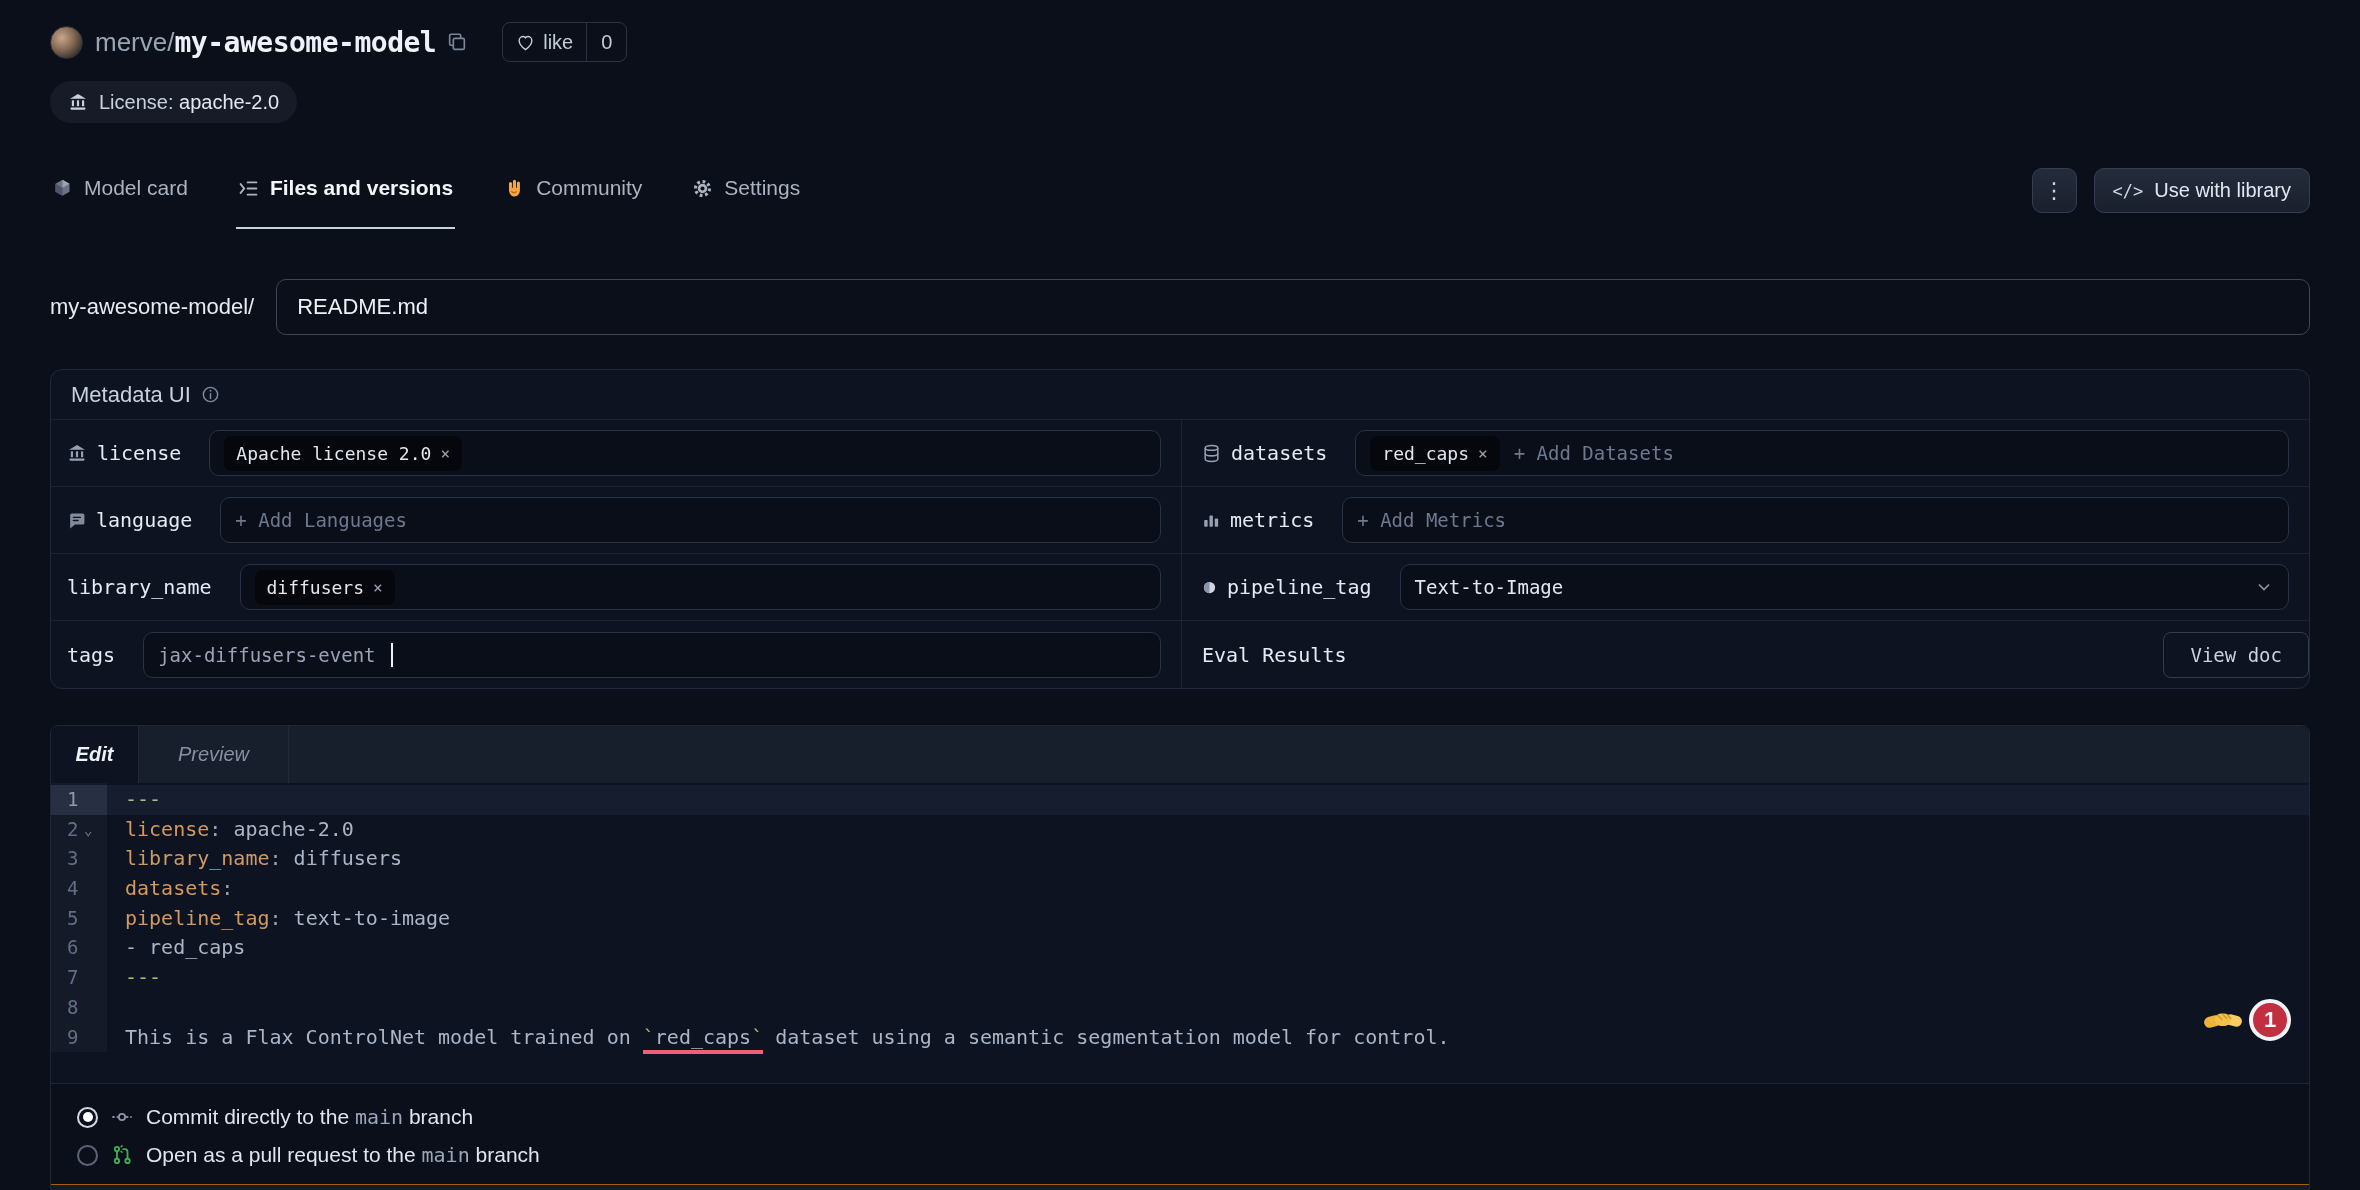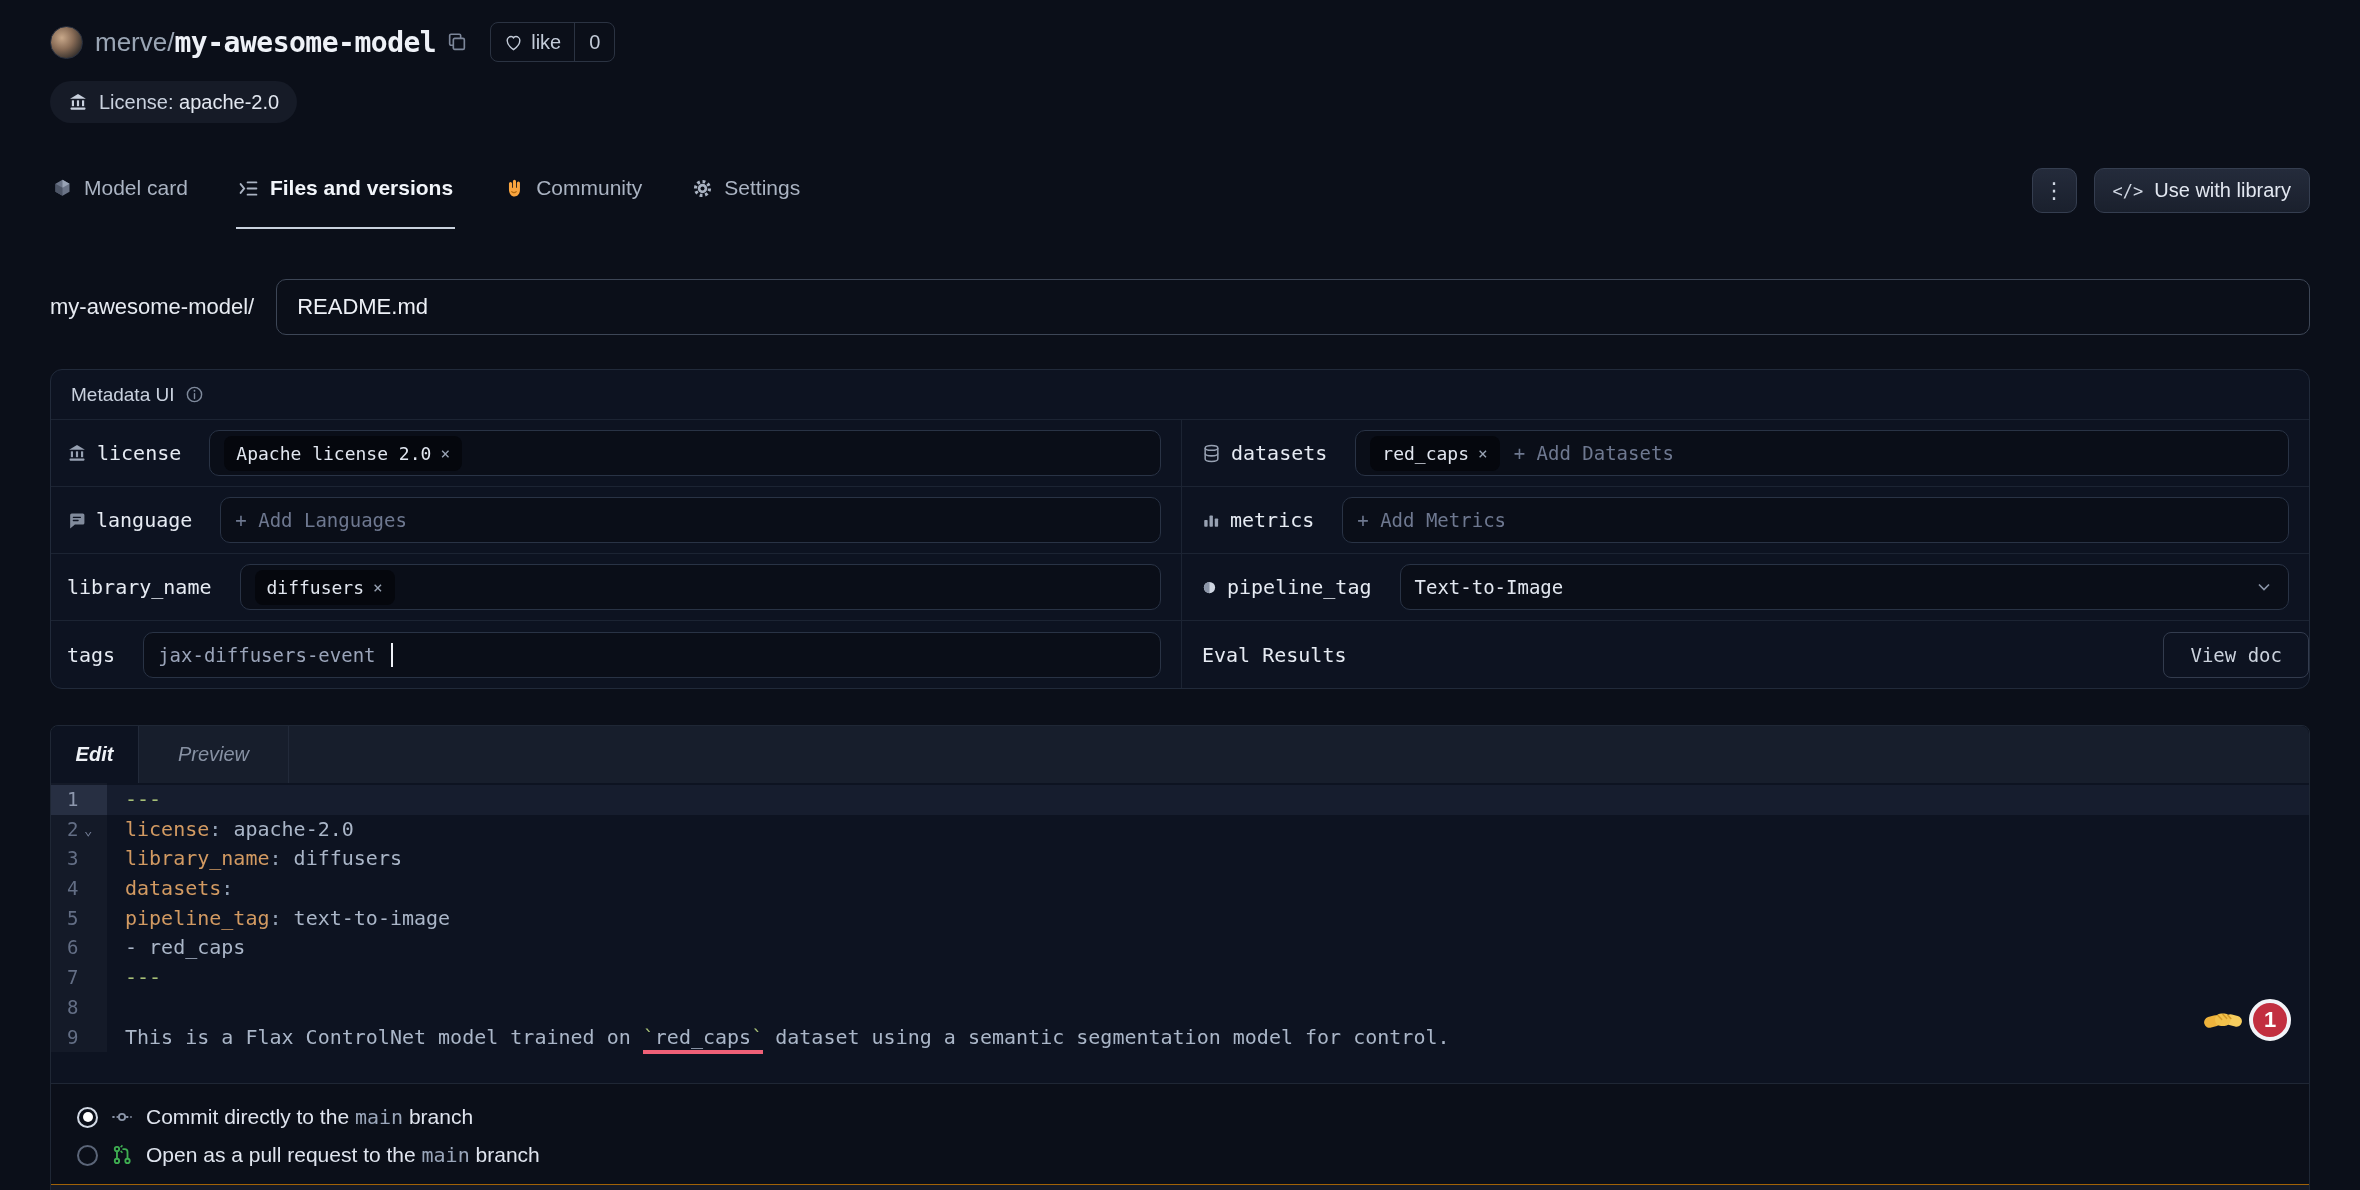--- a/index.html
+++ b/index.html
@@ -13,21 +13,21 @@
   
   .hdr { padding:20px 50px 0 50px; }
   .hdr-row1 { display:flex; align-items:center; height:44px; }
   .avatar { width:33px; height:33px; border-radius:50%;
     background:radial-gradient(circle at 35% 35%, #c8a88a 0%, #8a6d57 40%, #3c3530 75%, #1c1a18 100%);
     border:1px solid #2a3140; flex:none; }
   .owner { margin-left:12px; font-size:26px; color:#9aa5b4; }
   .slash { color:#9aa5b4; font-size:26px; }
   .model-name { font-family:"DejaVu Sans Mono", monospace; font-weight:bold; font-size:28px; color:#eef1f7; letter-spacing:-0.5px; }
   .copy-btn { margin-left:10px; color:#7c8699; cursor:pointer; display:flex; align-items:center; }
-  .like-box { margin-left:22px; display:flex; align-items:stretch; border:1px solid #2b3342; border-radius:8px; height:40px; overflow:hidden; }
+  .like-box { margin-left:34px; display:flex; align-items:stretch; border:1px solid #2b3342; border-radius:8px; height:40px; overflow:hidden; }
   .like-left { display:flex; align-items:center; gap:8px; padding:0 13px; color:#c3cbd8; font-size:20px; cursor:pointer; }
   .like-count { display:flex; align-items:center; padding:0 14px; border-left:1px solid #2b3342; color:#c3cbd8; font-size:20px; cursor:pointer; }
   .badge-row { margin-top:17px; }
   .license-pill { display:inline-flex; align-items:center; gap:11px; height:42px; padding:0 18px;
     background:#161b27; border-radius:21px; color:#c9d1de; font-size:20px; cursor:pointer; }
   .license-pill b { color:#e2e7f0; font-weight:normal; }
 
   
   .tabbar { margin-top:44px; padding:0 50px; display:flex; align-items:flex-end; justify-content:space-between; height:62px; }
   .tabs { display:flex; gap:46px; height:100%; }
@@ -42,21 +42,21 @@
   .code-glyph { font-family:"DejaVu Sans Mono", monospace; font-size:17px; color:#cfd6e2; }
 
   
   .file-row { margin:50px 50px 0 50px; display:flex; align-items:center; }
   .path-prefix { font-size:22px; color:#e6eaf1; margin-right:22px; white-space:nowrap; }
   .file-input { flex:1; height:56px; border:1.5px solid #3d4656; border-radius:10px; background:transparent;
     color:#eef1f7; font-size:22px; padding:0 20px; outline:none; font-family:"Liberation Sans", sans-serif; }
 
   
   .meta-panel { margin:34px 50px 0 50px; border:1px solid #212a3a; border-radius:12px; background:#0d1321; overflow:hidden; }
-  .meta-head { display:flex; align-items:center; gap:10px; height:50px; padding:0 20px; border-bottom:1px solid #1c2433; color:#c9d1de; font-size:19px; }
+  .meta-head { display:flex; align-items:center; gap:10px; height:50px; padding:0 20px; border-bottom:1px solid #1c2433; color:#c9d1de; font-size:22px; }
   .meta-grid { display:grid; grid-template-columns:1130px 1128px; }
   .meta-cell { display:flex; align-items:center; height:67px; padding-left:16px; border-bottom:1px solid #1c2433; }
   .meta-cell.rcol { border-left:1px solid #1c2433; padding-left:20px; }
   .meta-cell.last { border-bottom:none; }
   .meta-label { display:flex; align-items:center; gap:10px; font-family:"DejaVu Sans Mono", monospace; font-size:20px; color:#e6ebf3; white-space:nowrap; }
   .meta-label svg { color:#97a1b2; }
   .meta-input { flex:1; display:flex; align-items:center; gap:14px; height:46px; margin:0 20px 0 28px;
     background:#0a0e18; border:1px solid #293345; border-radius:10px; padding:0 14px; cursor:text; min-width:0; }
   .chip { display:inline-flex; align-items:center; gap:9px; background:#05070d; border-radius:8px; padding:7px 12px;
     font-family:"DejaVu Sans Mono", monospace; font-size:18px; color:#e2e7f0; white-space:nowrap; }

